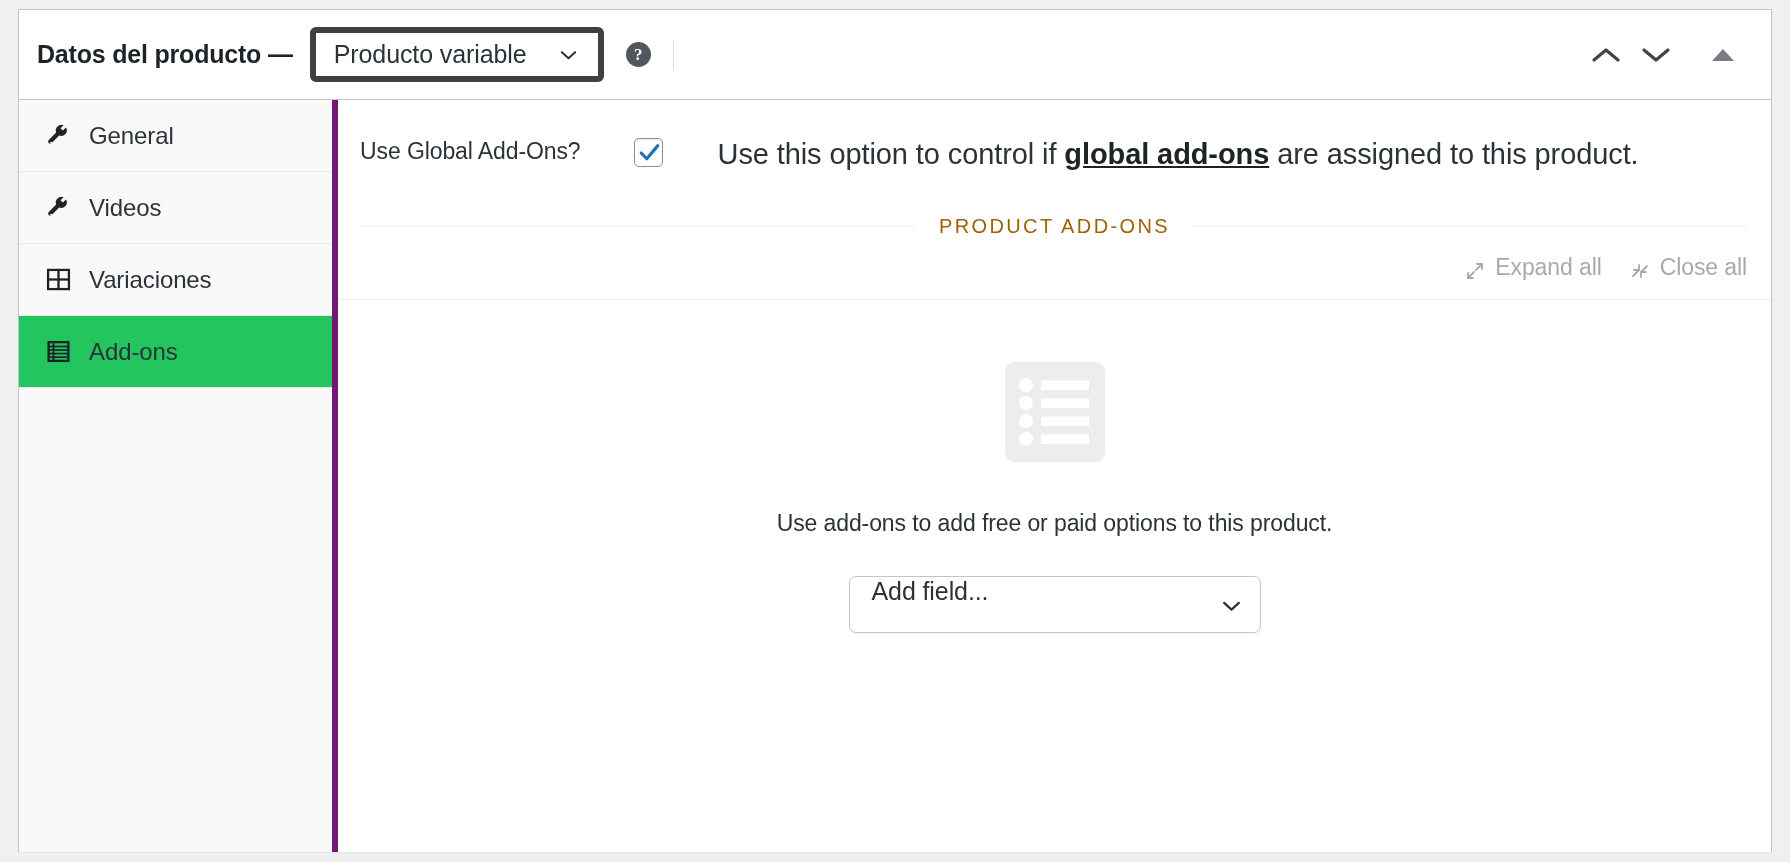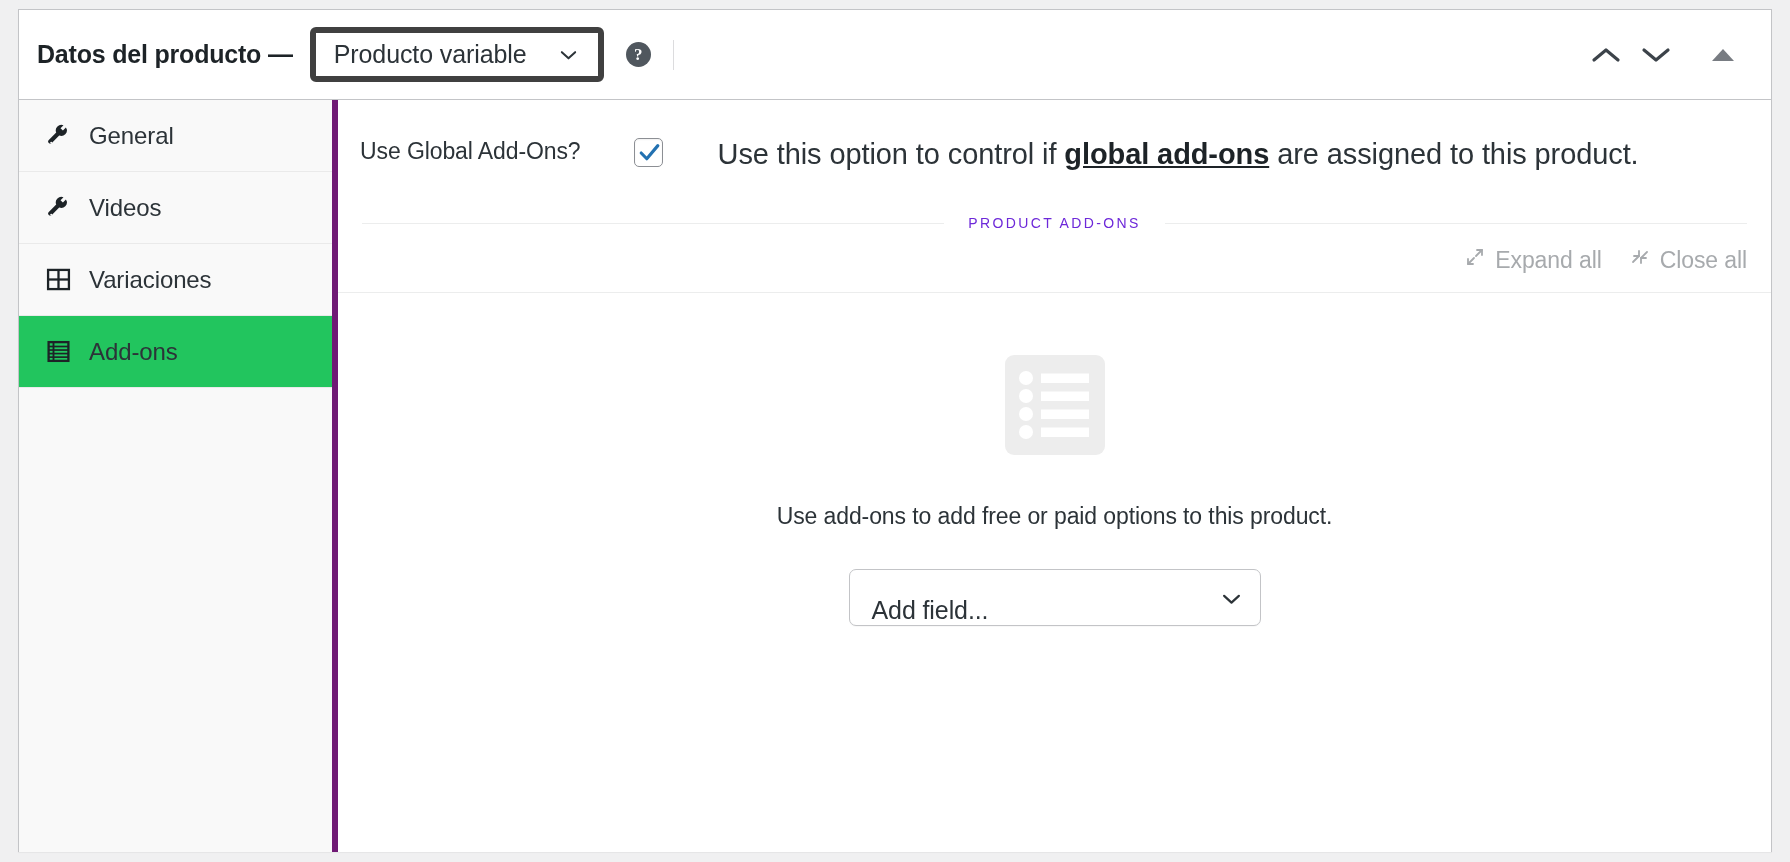--- a/index.html
+++ b/index.html
@@ -213,38 +213,38 @@
     align-items: center;
     margin: 44px 24px 0 24px;
   }
   .section-divider .ln {
     flex: 1;
     height: 1px;
     background: #eceded;
   }
   .section-divider .cap {
     padding: 0 24px;
-    font-size: 14px;
+    font-size: 20px;
     letter-spacing: 2.4px;
-    color: #6d28d9;
+    color: #a16207;
     white-space: nowrap;
   }
 
   .expand-bar {
     display: flex;
     justify-content: flex-end;
     align-items: center;
     gap: 28px;
     padding: 16px 24px 0 0;
     border-bottom: 1px solid #eceded;
     padding-bottom: 18px;
   }
   .expand-link {
     display: flex;
-    align-items: flex-start;
+    align-items: flex-end;
     gap: 10px;
     font-size: 23px;
     color: #a7aaad;
     cursor: pointer;
     letter-spacing: -0.1px;
   }
   .expand-link svg { display: block; }
 
   
   .empty {
@@ -272,21 +272,21 @@
 
   .add-field {
     margin: 39px auto 0 auto;
     position: relative;
     width: 412px;
     height: 57px;
     border: 1px solid #c3c4c7;
     border-radius: 7px;
     background: #fff;
     display: flex;
-    align-items: flex-end;
+    align-items: flex-start;
     padding-left: 22px;
     cursor: pointer;
     box-shadow: 0 1px 1px rgba(0,0,0,.03);
   }
   .add-field .sel-label {
     font-size: 25px;
     color: #2c3338;
     letter-spacing: -0.1px;
   }
 </style>

